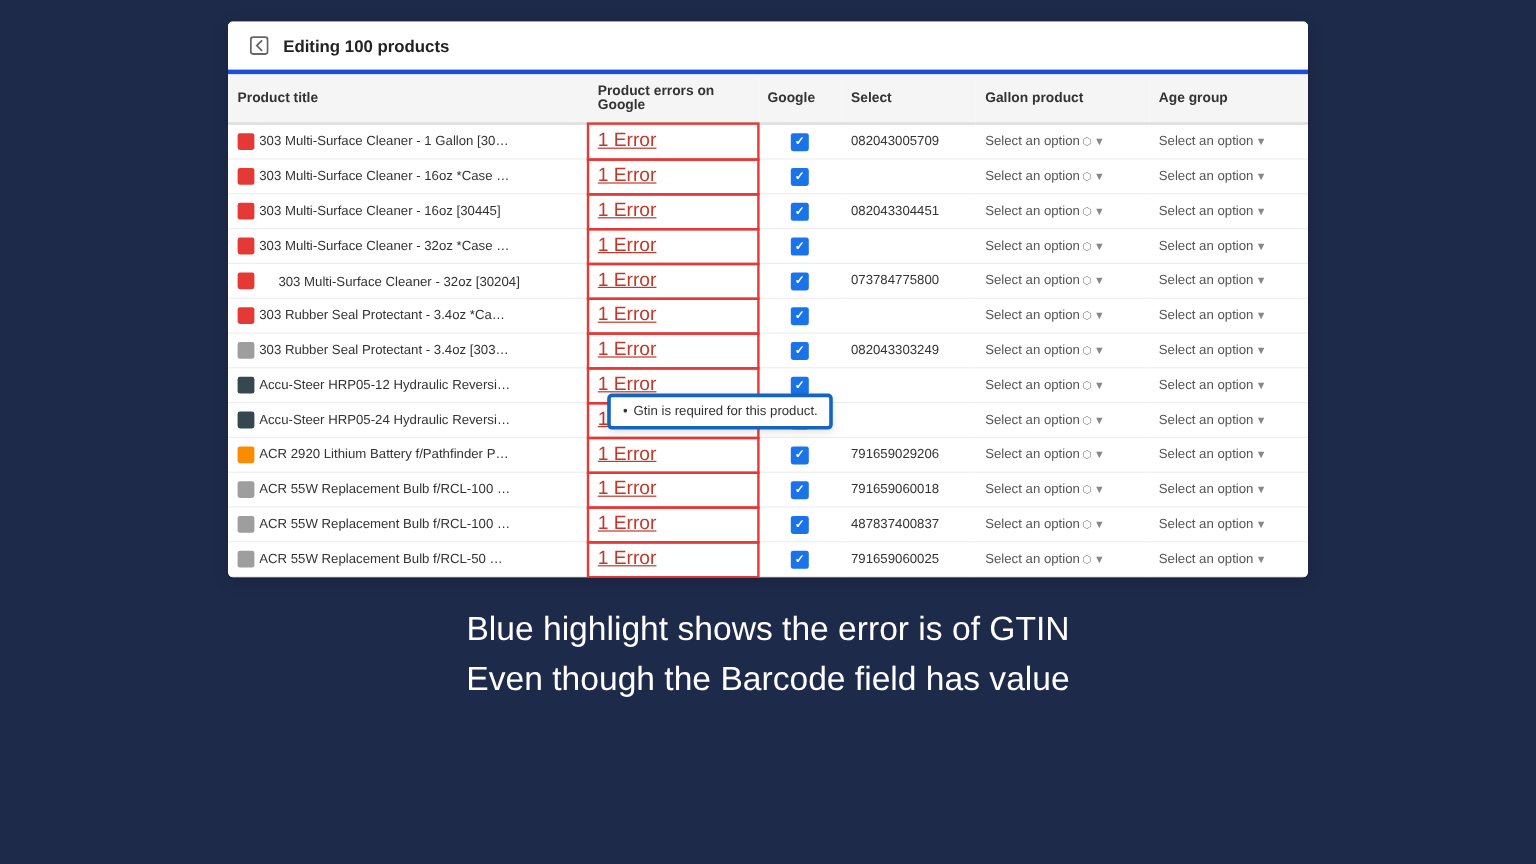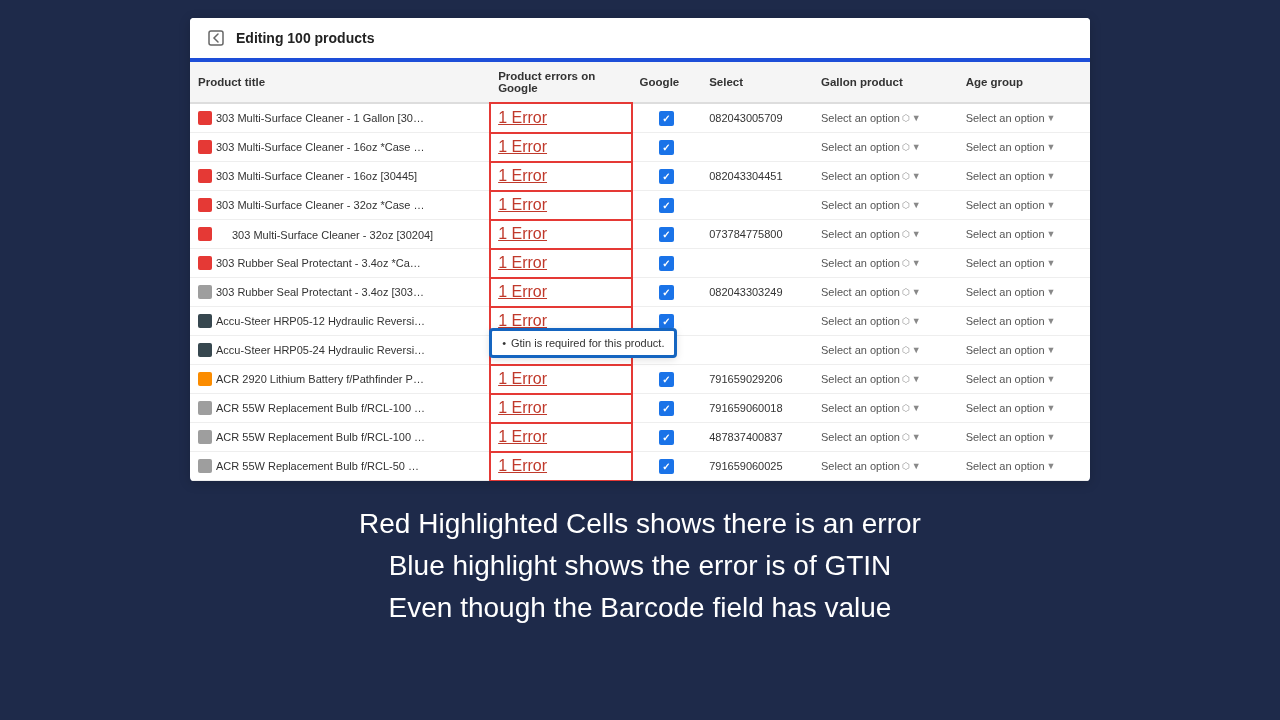--- a/index.html
+++ b/index.html
@@ -78,20 +78,21 @@
       font-size: 16px;
       text-align: center;
     }
     .red-highlight-border {
       outline: 2px solid #e53935;
       outline-offset: -1px;
     }
     .blue-highlight-border {
       outline: 2.5px solid #1565c0;
       outline-offset: -1px;
+      margin-left: 17px;
     }
     .checkbox-cell {
       text-align: center;
     }
     .cb-checked {
       width: 15px;
       height: 15px;
       background: #1a73e8;
       border-radius: 2px;
       display: inline-flex;
@@ -492,17 +493,16 @@
     <div class="select-cell">
       <span style="cursor:pointer;">Select an option</span>
       <span style="font-size:9px;color:#888;">▼</span>
     </div>
   </td>
           </tr>
         </tbody>
     </table>
   </div>
   <div class="caption-text">
-    <p>Red Highlighted Cells shows there is an error</p>
     <p>Blue highlight shows the error is of GTIN</p>
     <p>Even though the Barcode field has value</p>
   </div>
 </div>
 
 </body></html>

